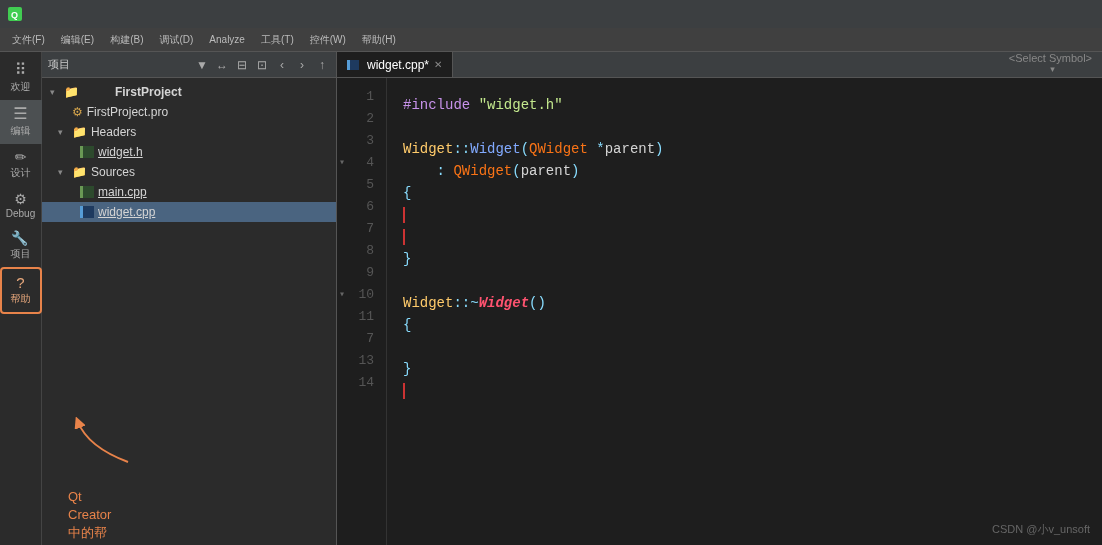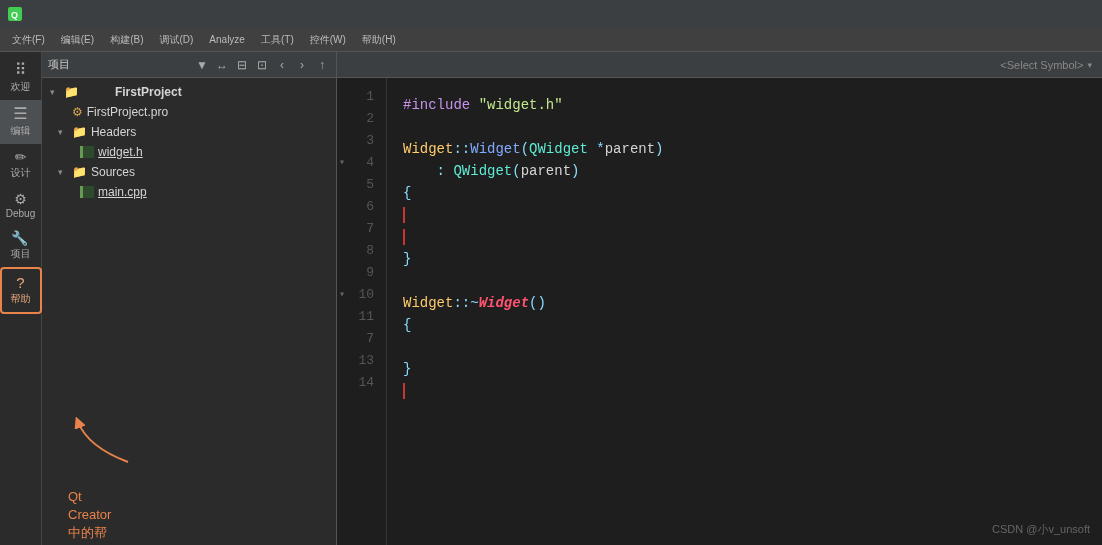--- a/index.html
+++ b/index.html
@@ -173,20 +173,21 @@
       color: #888;
     }
     .tab-separator { flex: 1; }
     .select-symbol {
       display: flex;
       align-items: center;
       padding: 0 10px;
       font-size: 11px;
       color: #888;
       cursor: pointer;
+      flex-direction: column;
     }
 
     
     .code-content {
       flex: 1;
       display: flex;
       overflow: hidden;
       font-family: 'Courier New', 'Consolas', monospace;
       font-size: 14px;
     }
@@ -233,21 +234,21 @@
     .code-line.cursor-line {
       position: relative;
     }
 
     
     .kw { color: #c792ea; } 
     .str { color: #c3e88d; }
     .cls { color: #ffcb6b; }
     .fn { color: #82aaff; }
     .op { color: #89ddff; }
-    .type { color: #5eead4; }
+    .type { color: #f97316; }
     .destr { color: #ff5370; font-style: italic; font-weight: bold; }
     .paren { color: #89ddff; }
 
     
     .watermark {
       position: absolute;
       bottom: 8px;
       right: 12px;
       font-size: 11px;
       color: #666;
@@ -370,26 +371,36 @@
           <span style="color:#dcb67a; margin-right:4px; font-size:12px;">📁</span>
           <span>Sources</span>
         </div>
 
         <div class="tree-item tree-indent-2">
           <span class="tree-arrow"></span>
           <span style="display:inline-block; width:14px; height:12px; background:#2d4a2d; border-left:3px solid #6a9955; margin-right:4px; vertical-align:middle;"></span>
           <span>main.cpp</span>
         </div>
 
+        <div class="tree-item tree-indent-2 selected">
+          <span class="tree-arrow"></span>
+          <span style="display:inline-block; width:14px; height:12px; background:#1e3a5f; border-left:3px solid #569cd6; margin-right:4px; vertical-align:middle;"></span>
+          <span>widget.cpp</span>
+        </div>
       </div>
     </div>
 
     <div class="editor-area">
 
       <div class="editor-tabs">
+        <div class="editor-tab active">
+          <span style="display:inline-block; width:12px; height:10px; background:#1e3a5f; border-left:3px solid #569cd6; vertical-align:middle; margin-right:3px;"></span>
+          <span>widget.cpp*</span>
+          <span class="tab-close">✕</span>
+        </div>
         <div class="tab-separator"></div>
         <div class="select-symbol">
           <span>&lt;Select Symbol&gt;</span>
           <span style="margin-left:4px; font-size:9px;">▾</span>
         </div>
       </div>
 
       <div class="code-content">
         <div class="line-numbers">
           <span class="ln">1</span>

